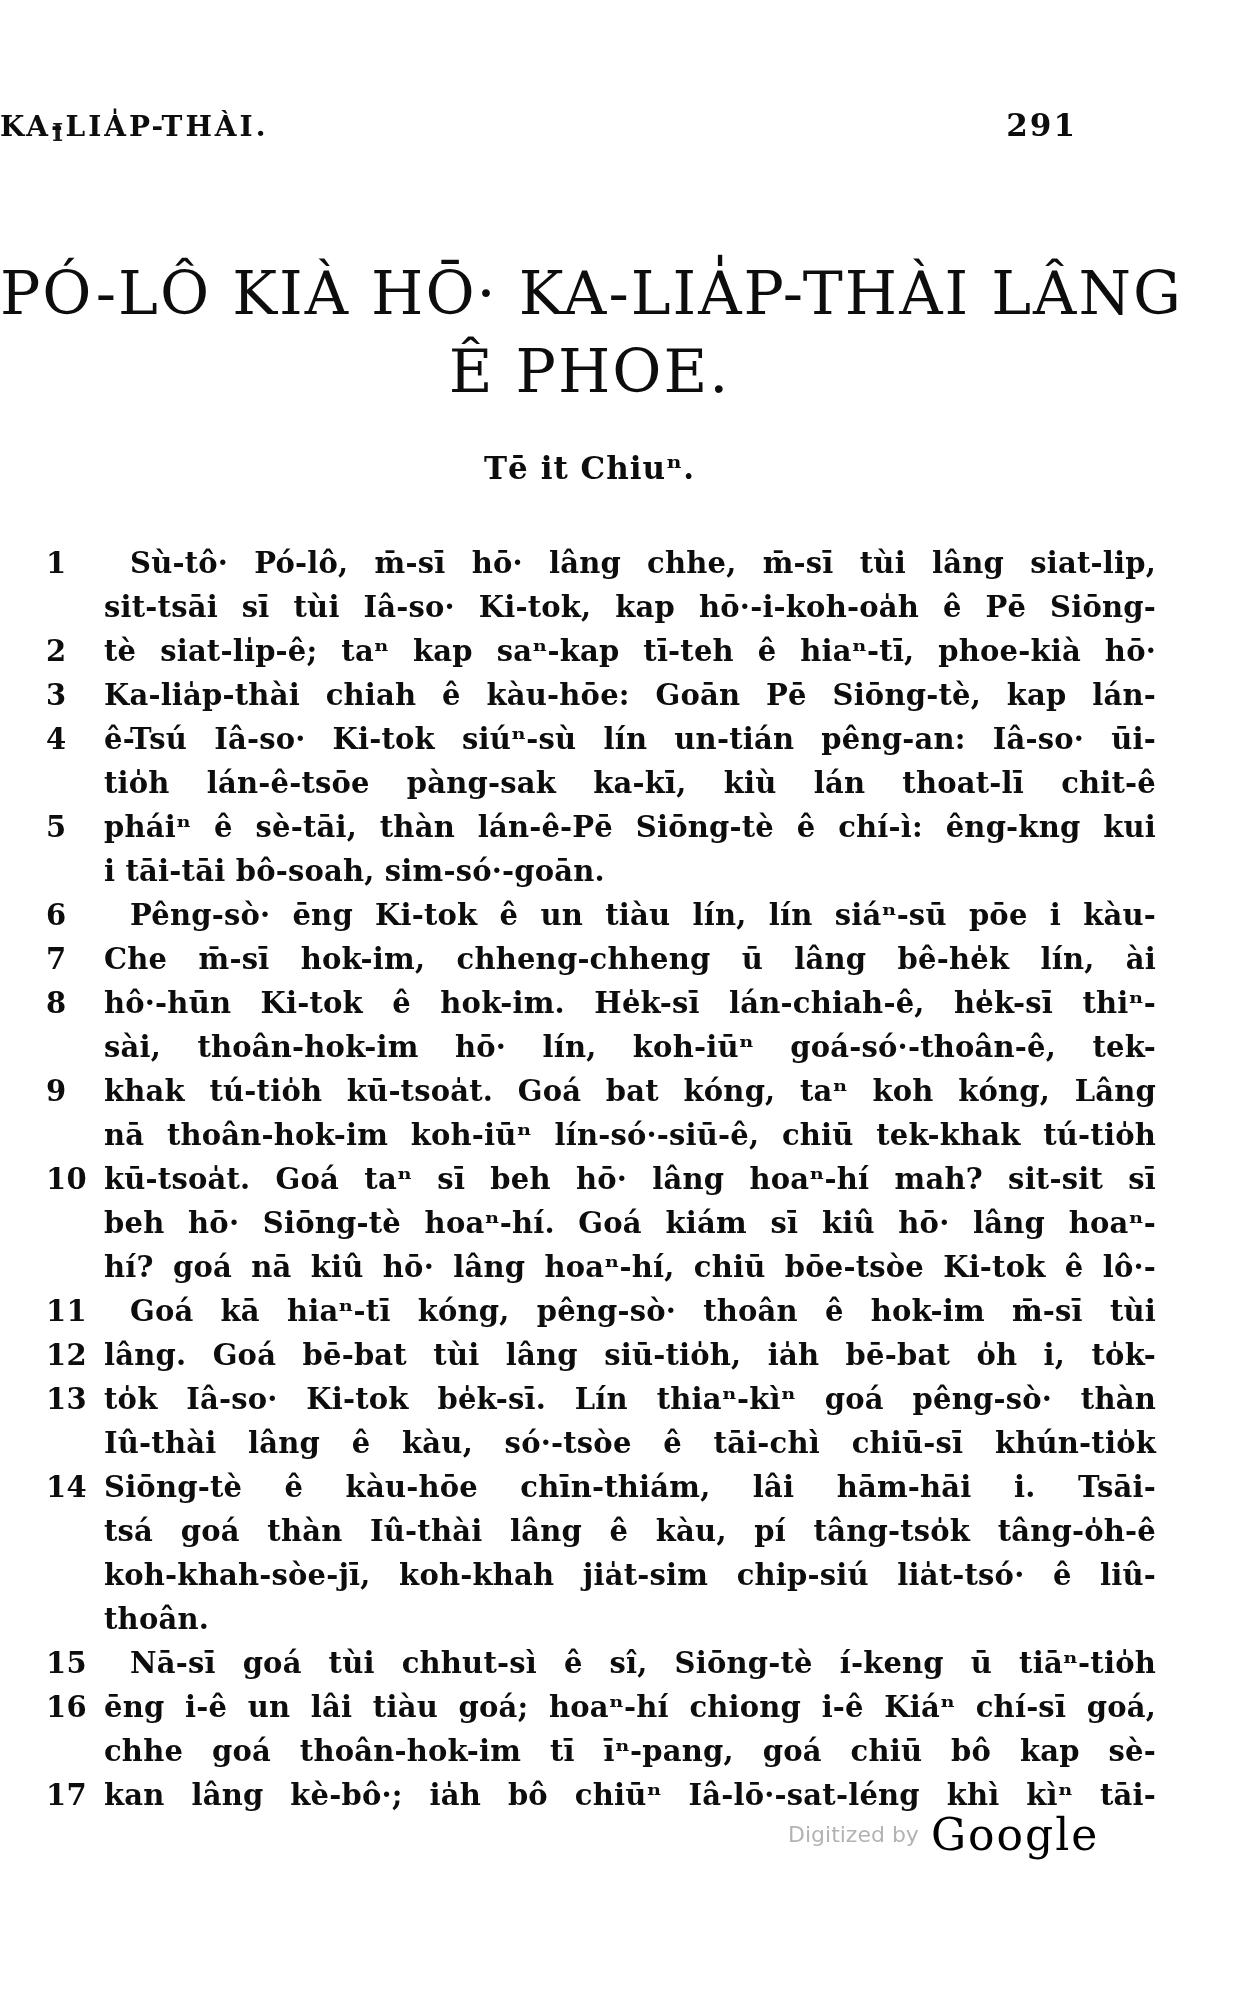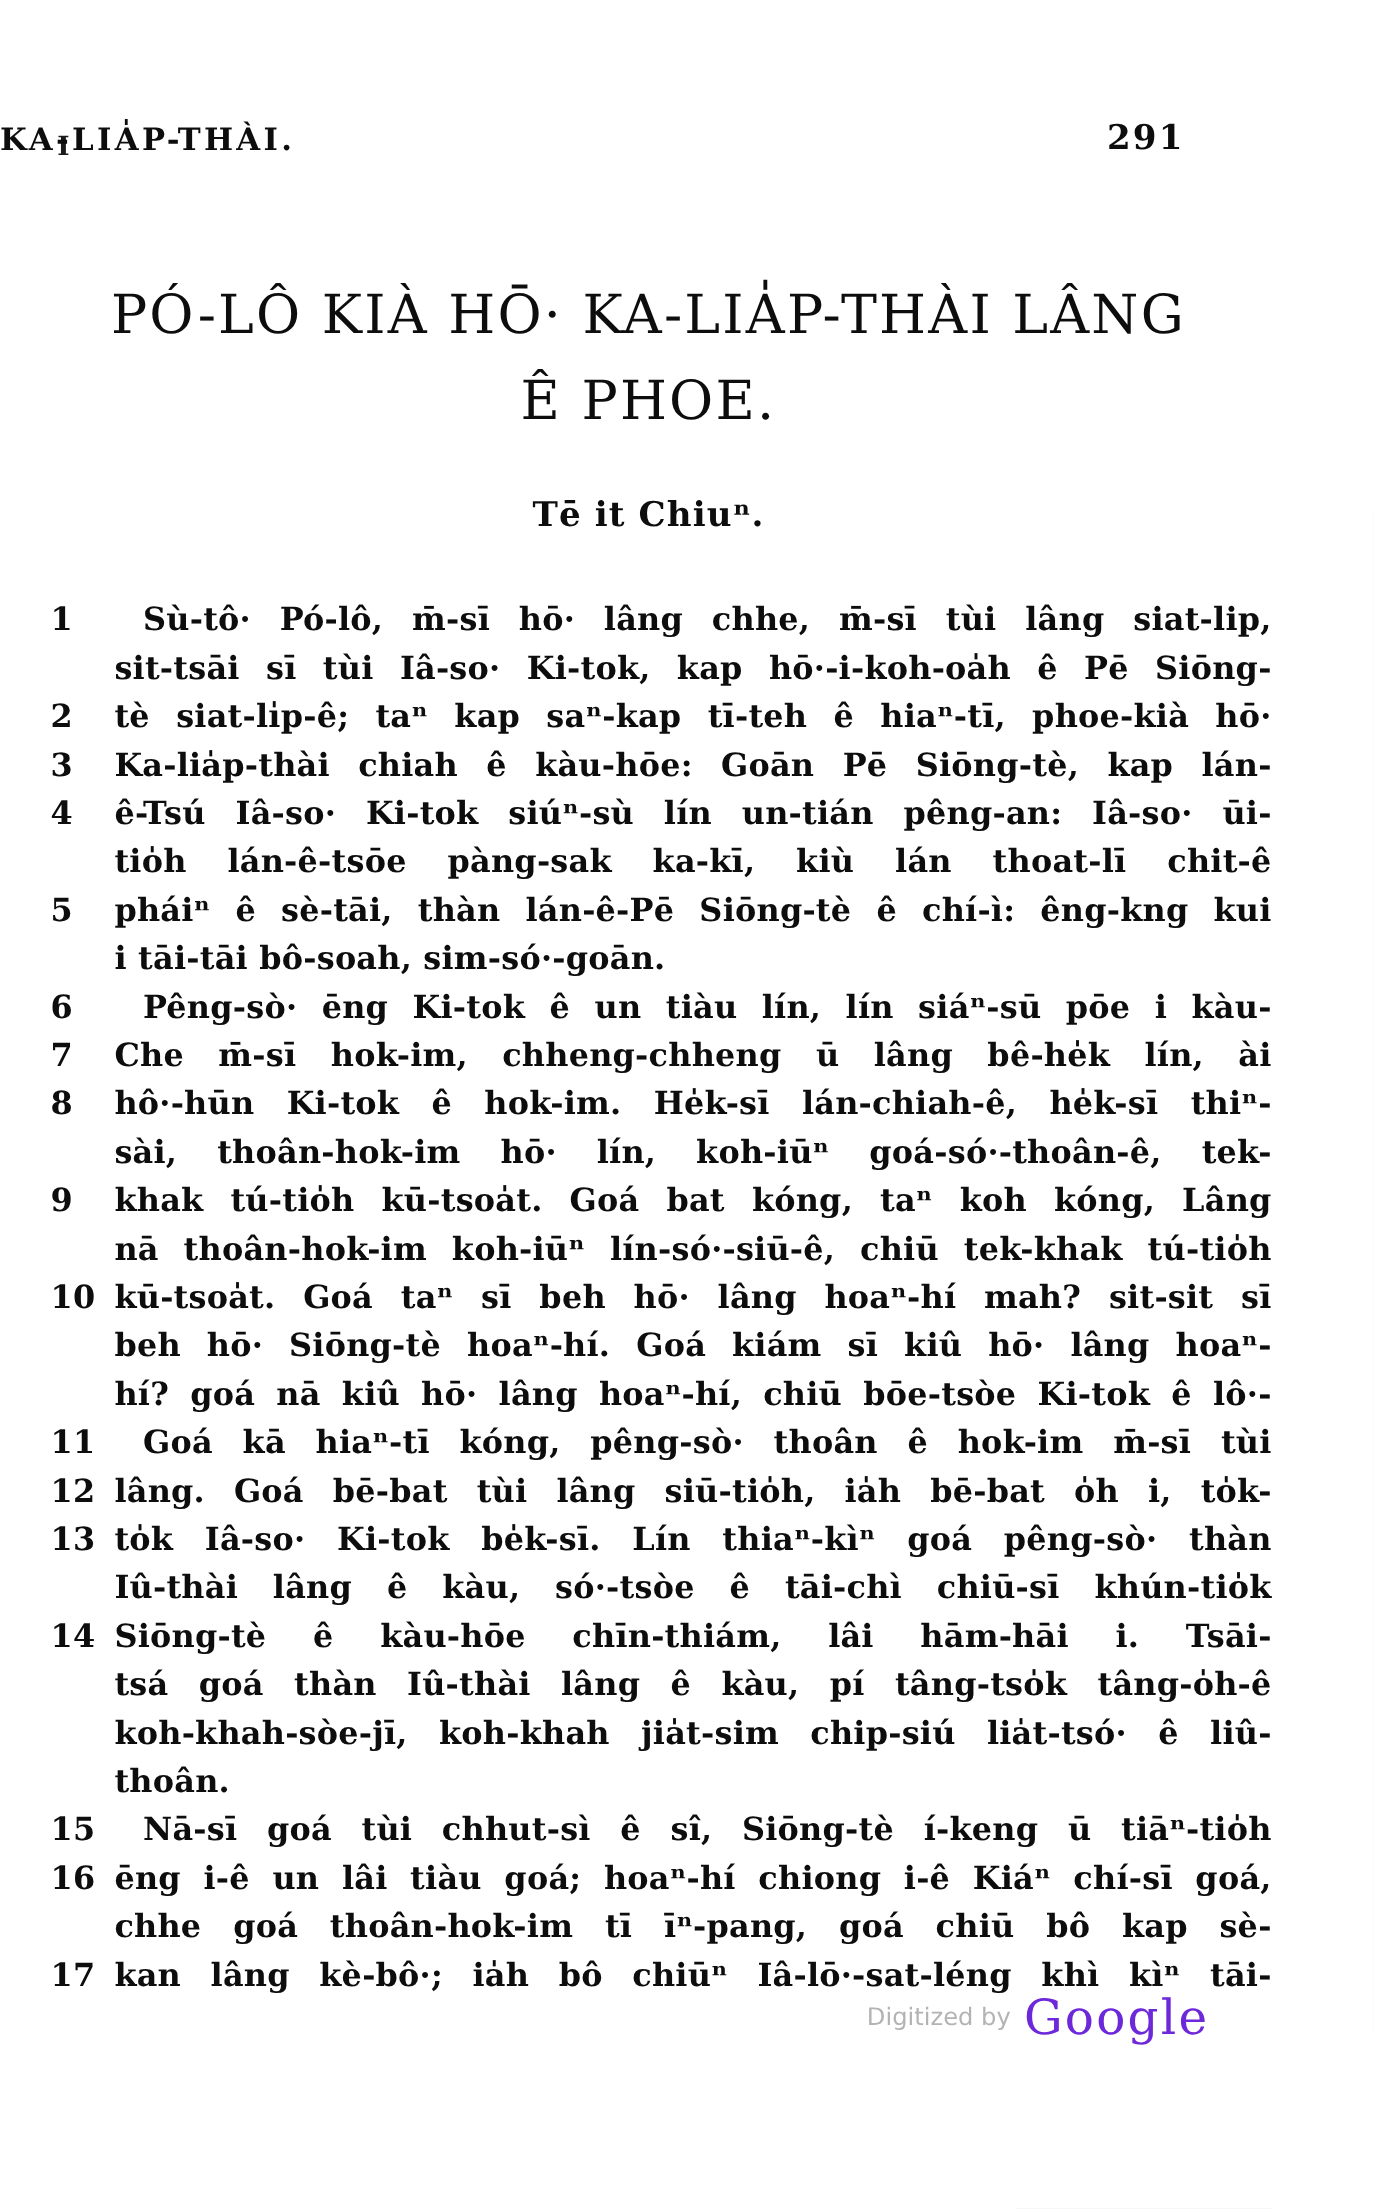--- a/index.html
+++ b/index.html
@@ -23,21 +23,21 @@
     font-size:28px;font-weight:bold;letter-spacing:3px;
   }
   .hdr .page-number{
     position:absolute;right:172px;top:1px;
     font-size:31px;font-weight:bold;letter-spacing:2px;
   }
   
   .book-title-line{
     position:absolute;left:0;right:70px;
     text-align:center;
-    font-size:49px;font-weight:400;letter-spacing:2px;
+    font-size:60px;font-weight:400;letter-spacing:2px;
     white-space:nowrap;
   }
   .bt1{top:258px;}
   .bt2{top:336px;}
   .chapter-heading{
     position:absolute;left:0;right:70px;top:450px;
     text-align:center;
     font-size:31px;font-weight:bold;letter-spacing:1px;
   }
   
@@ -63,21 +63,21 @@
     position:absolute;left:788px;top:1809px;
     display:flex;align-items:center;gap:12px;
     color:#a8a8a8;
   }
   .wm-prefix{
     font-family:"DejaVu Sans","Liberation Sans",sans-serif;
     font-size:22px;color:#b3b3b3;
   }
   .wm-logo{
     font-family:"DejaVu Serif","Liberation Serif",serif;
-    font-size:44px;letter-spacing:2px;color:#6d28d9;
+    font-size:44px;letter-spacing:2px;color:#000000;
   }
 </style>
 </head>
 <body>
 
 <div class="page">
 
   <div class="hdr">
     <span class="left-mark">I</span>
     <div class="running-title">KA-LIA̍P-THÀI.</div>

